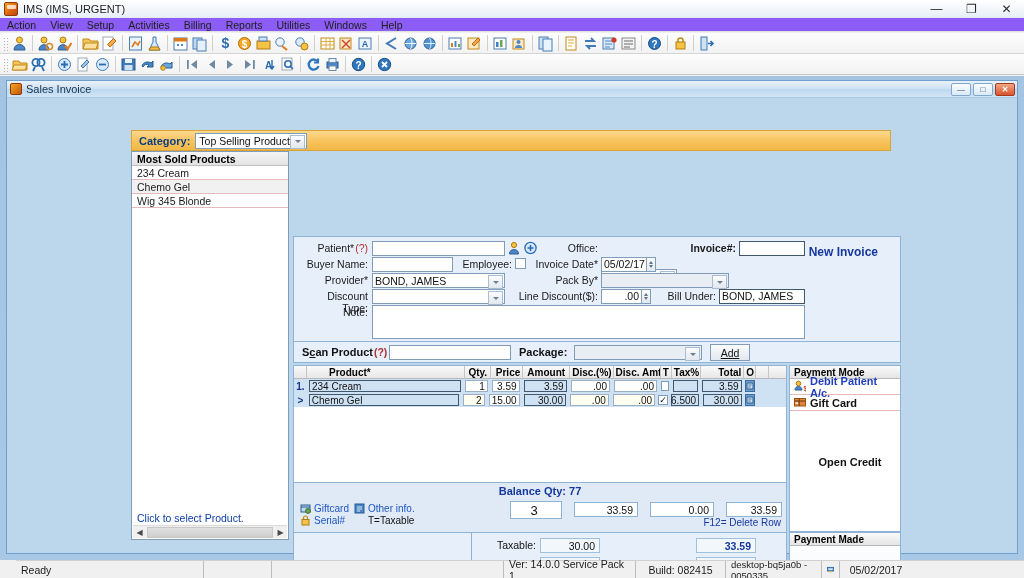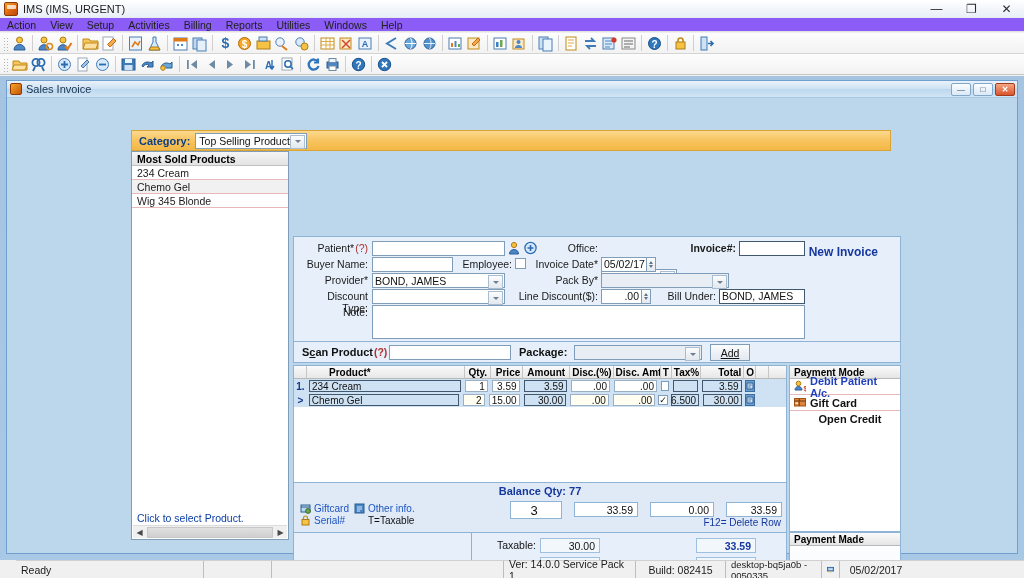--- a/index.html
+++ b/index.html
@@ -308,21 +308,21 @@
     border-bottom: 1px solid #b9b9b9;
     font-size: 10px; font-weight: bold; color: #000; padding-left: 4px; line-height: 13px;
   }
   .pp-item {
     height: 16px; display: flex; align-items: center; gap: 4px;
     padding-left: 4px; border-bottom: 1px solid #e7b9b9;
     font-size: 11px; font-weight: bold;
   }
   .pp-item.c1 { color: #1f3fbf; }
   .pp-item.c2 { color: #111; }
-  .pp-item.c3 { color: #111; justify-content: center; padding-left: 10px; border-bottom: none; }
+  .pp-item.c3 { color: #111; justify-content: center; padding-left: 10px; border-bottom: none; margin-top: 43px; }
 
   .paid-panel {
     position: absolute; left: 782px; top: 434px; width: 112px; height: 106px;
     background: linear-gradient(to bottom,#ffffff 0%, #eef4fa 100%);
     border: 1px solid #8fb3d4;
   }
   .paid-header {
     height: 13px; background: linear-gradient(to bottom,#fafafa,#e5e5e5);
     border-bottom: 1px solid #b9b9b9;
     font-size: 10px; font-weight: bold; color: #000; padding-left: 4px; line-height: 13px;

